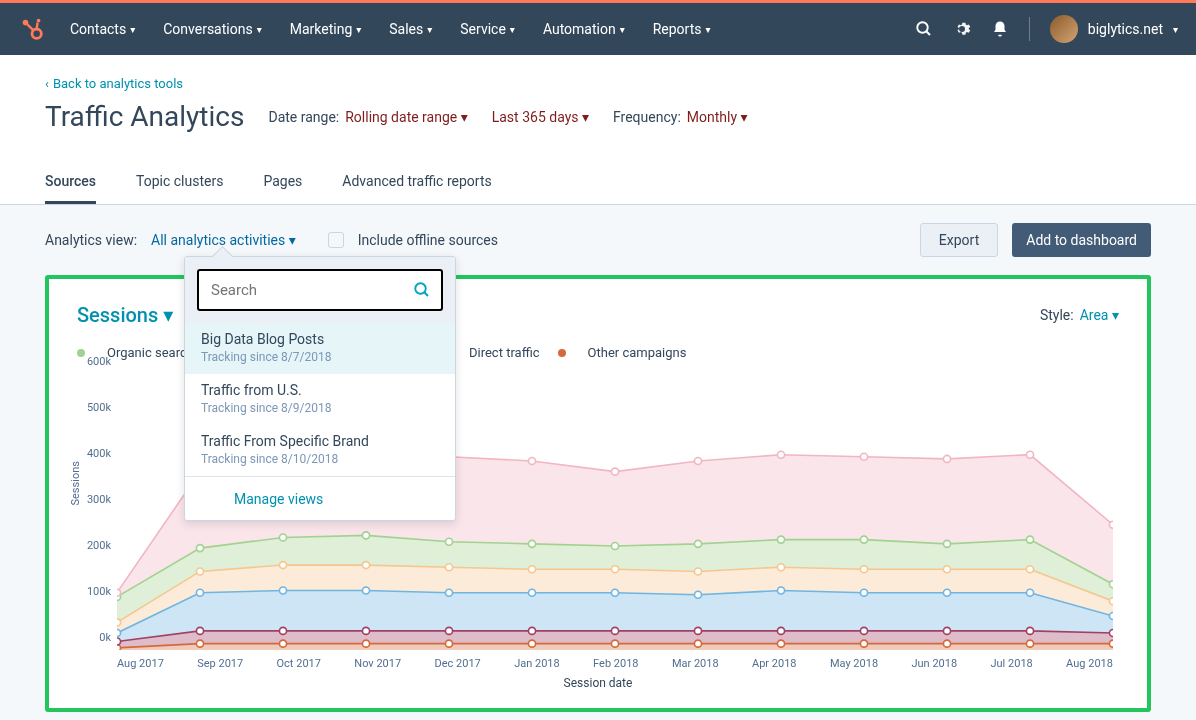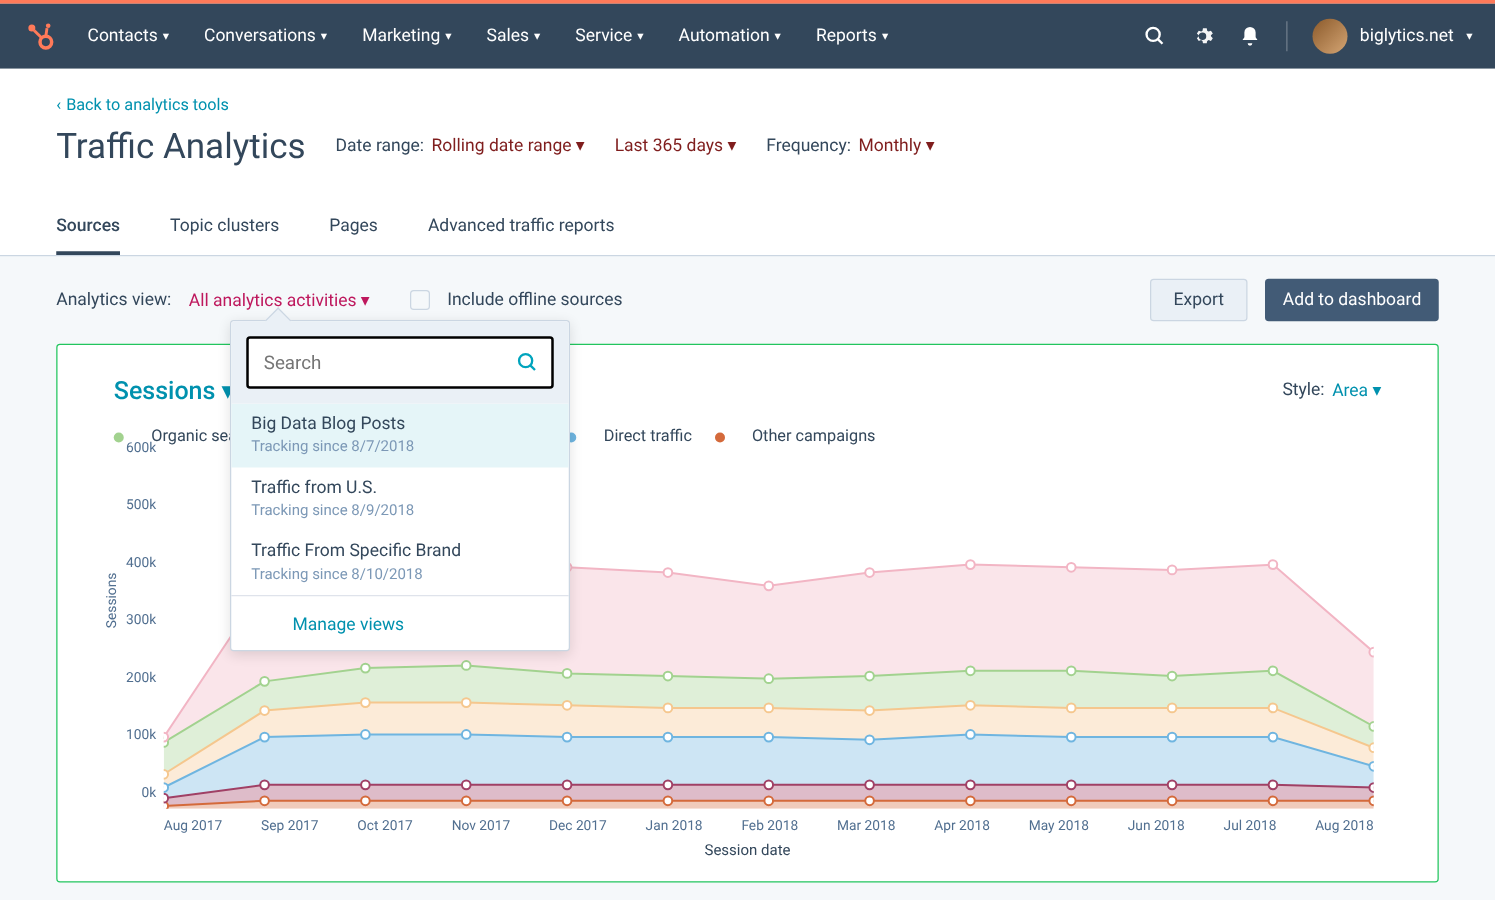--- a/index.html
+++ b/index.html
@@ -23,27 +23,27 @@
 .page-title { font-size: 28px; font-weight: 400; color: #33475b; }
 .filter-group { display: flex; align-items: center; gap: 6px; font-size: 14px; }
 .filter-label { color: #33475b; }
 .filter-value { color: #7f1d1d; cursor: pointer; }
 .tabs { display: flex; gap: 40px; margin-top: 28px; align-items: center; }
 .tab { padding: 12px 0; color: #33475b; font-size: 14px; cursor: pointer; border-bottom: 3px solid transparent; }
 .tab.active { border-bottom-color: #33475b; font-weight: 500; }
 
 .toolbar { display: flex; align-items: center; padding: 18px 45px; gap: 14px; }
 .toolbar-label { color: #33475b; font-size: 14px; }
-.toolbar-val { color: #be185d; font-size: 14px; cursor: pointer; }
+.toolbar-val { color: #0369a1; font-size: 14px; cursor: pointer; }
 .checkbox { width: 16px; height: 16px; border: 1px solid #cbd6e2; border-radius: 3px; margin-left: 18px; }
 .cb-label { color: #33475b; font-size: 14px; }
 .btn-secondary { margin-left: auto; background: #eaf0f6; border: 1px solid #cbd6e2; color: #33475b; padding: 8px 18px; border-radius: 3px; font-size: 14px; cursor: pointer; }
 .btn-primary { background: #425b76; color: #fff; border: none; padding: 9px 14px; border-radius: 3px; font-size: 14px; cursor: pointer; }
 
-.chart-panel { background: #fff; margin: 0 45px; border: 1px solid #22c55e; border-radius: 3px; padding: 24px 45px; position: relative; }
+.chart-panel { background: #fff; margin: 0 45px; border: 4px solid #22c55e; border-radius: 3px; padding: 24px 28px; position: relative; }
 .chart-header { display: flex; align-items: center; }
 .chart-title { color: #0091ae; font-size: 20px; font-weight: 500; cursor: pointer; }
 .style-group { margin-left: auto; font-size: 14px; display: flex; gap: 6px; }
 .style-label { color: #33475b; }
 .style-val { color: #0091ae; cursor: pointer; }
 .legend { display: flex; gap: 18px; margin-top: 18px; font-size: 13px; color: #33475b; }
 .leg-item { display: flex; align-items: center; gap: 22px; }
 .leg-dot { width: 8px; height: 8px; border-radius: 50%; }
 
 .chart-area { position: relative; margin-top: 14px; height: 310px; }

